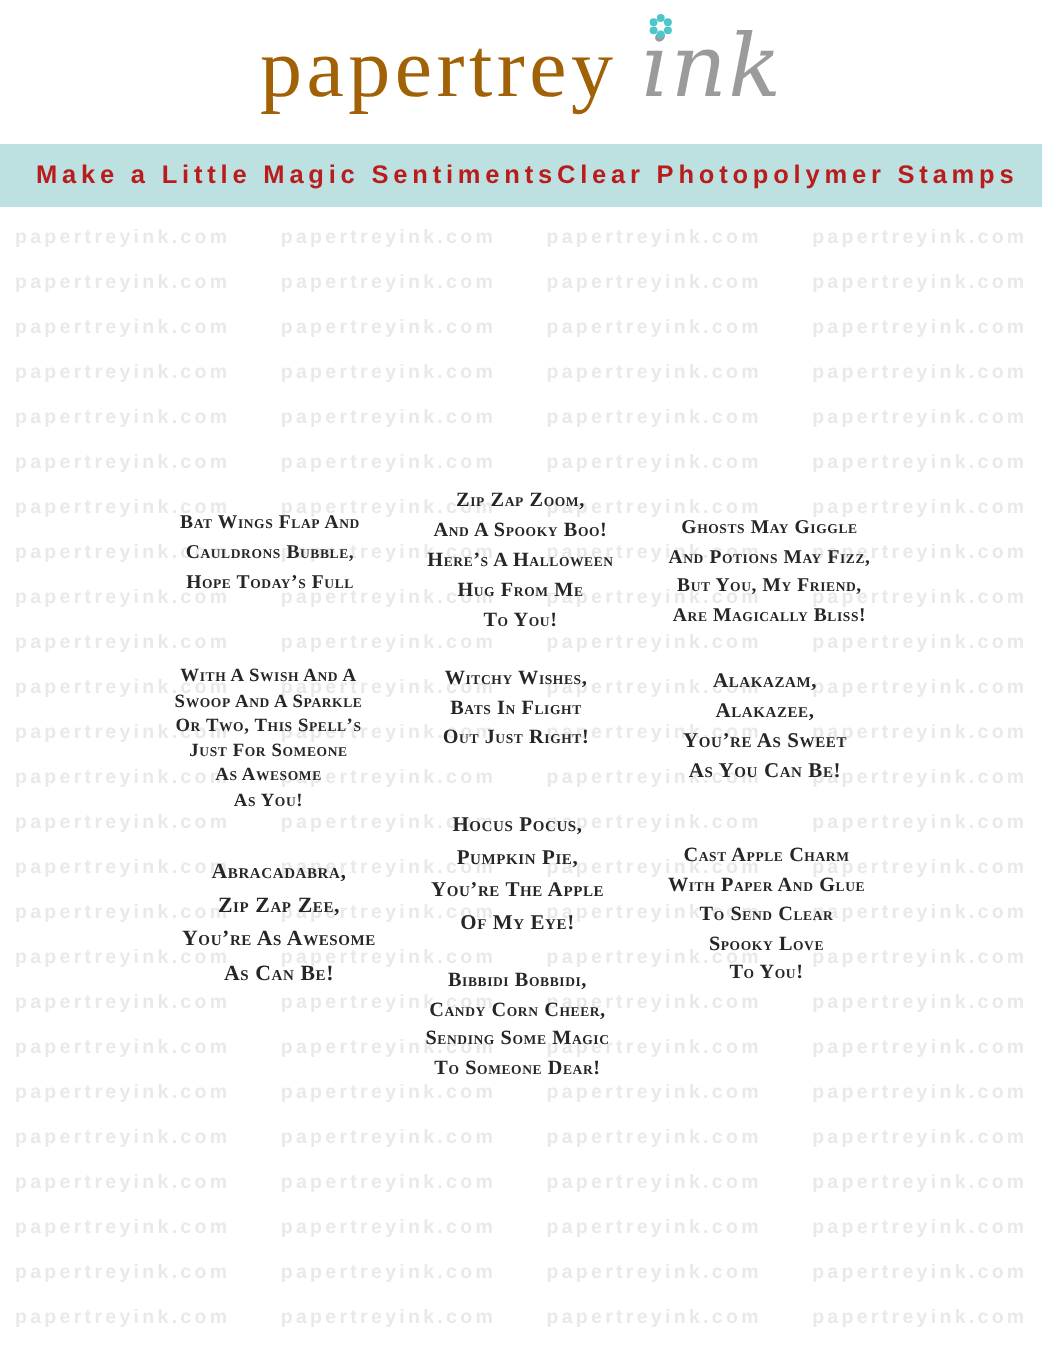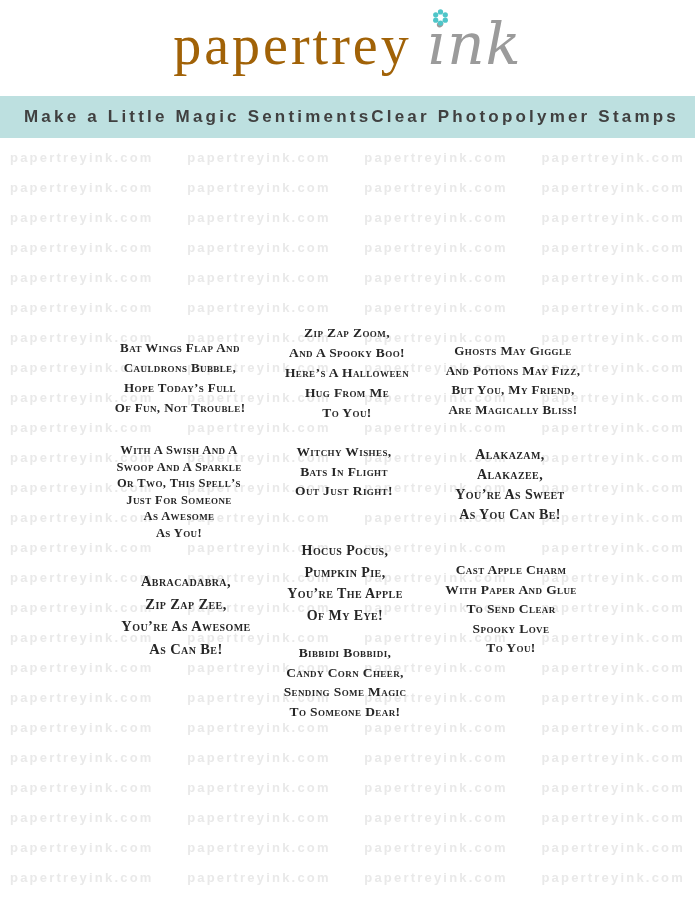--- a/index.html
+++ b/index.html
@@ -22,21 +22,21 @@
     font-size:58px;color:#9b9b9b;letter-spacing:1px;
   }
   .flower{position:absolute;top:-4px;left:4px;line-height:0;}
   
   .banner{
     position:absolute;top:96px;left:0;right:0;height:42px;
     background:#bde0e0;display:flex;align-items:center;
     justify-content:space-between;padding:0 24px;box-sizing:border-box;
   }
   .banner span{
-    font-size:17px;letter-spacing:3.2px;color:#404040;
+    font-size:17px;letter-spacing:3.2px;color:#b91c1c;
     font-weight:bold;white-space:nowrap;
   }
   
   .wm-layer{
     position:absolute;top:142px;left:0;right:0;bottom:0;
     overflow:hidden;z-index:1;
   }
   .wm-row{
     height:30px;display:flex;justify-content:space-between;
     align-items:center;padding:0 10px;text-align:center;
@@ -239,21 +239,20 @@
         <span>papertreyink.com</span>
         <span>papertreyink.com</span>
       </div>
     </div>
 
   <div class="sent-layer">
       <div class="sent" id="s-bat-wings">
         <div class="sent-line">Bat Wings Flap And</div>
         <div class="sent-line">Cauldrons Bubble,</div>
         <div class="sent-line">Hope Today’s Full</div>
-        <div class="sent-line">Of Fun, Not Trouble!</div>
       </div>
       <div class="sent" id="s-zip-zap-zoom">
         <div class="sent-line">Zip Zap Zoom,</div>
         <div class="sent-line">And A Spooky Boo!</div>
         <div class="sent-line">Here’s A Halloween</div>
         <div class="sent-line">Hug From Me</div>
         <div class="sent-line">To You!</div>
       </div>
       <div class="sent" id="s-ghosts-giggle">
         <div class="sent-line">Ghosts May Giggle</div>

